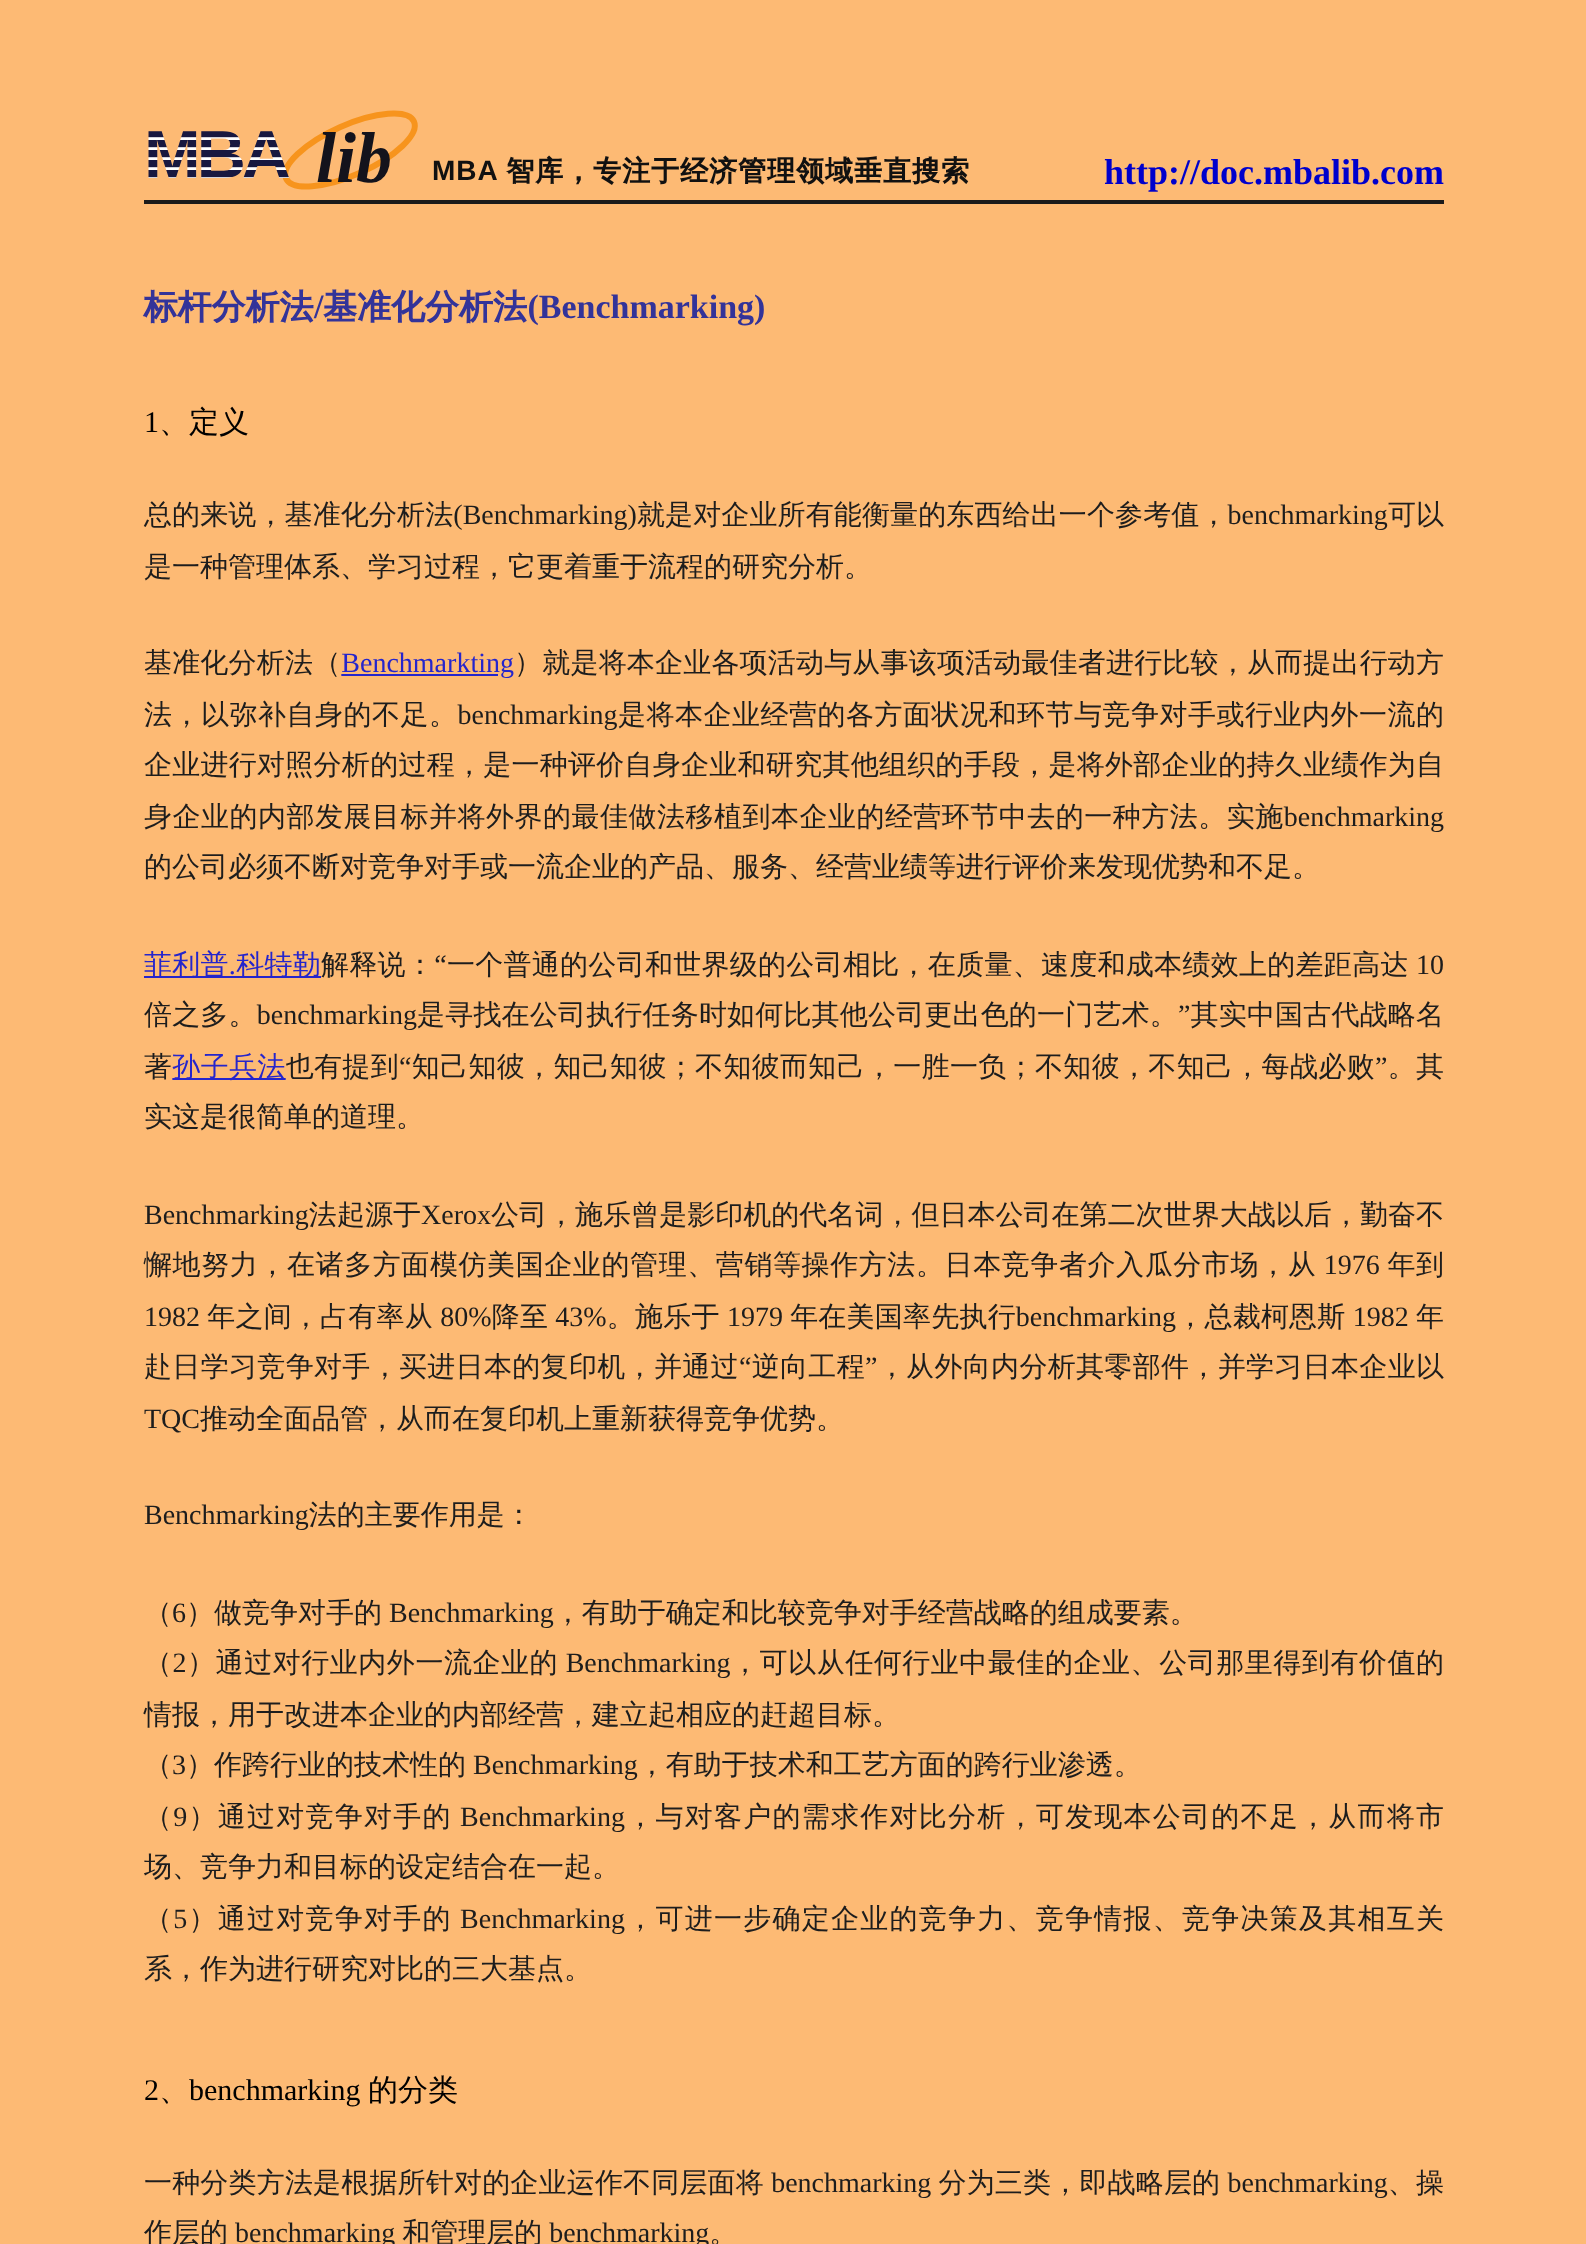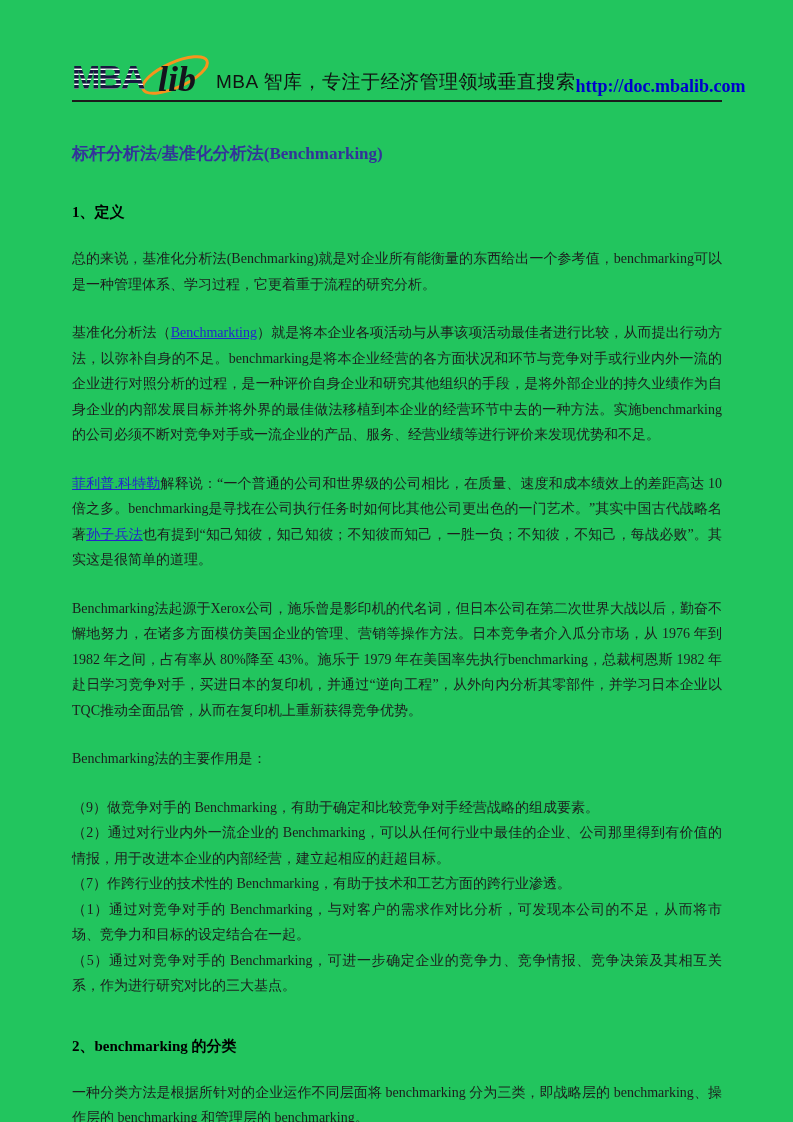--- a/index.html
+++ b/index.html
@@ -1,37 +1,37 @@
 <!DOCTYPE html>
 <html><head>
 <meta charset="utf-8">
 <style>
   html, body { margin: 0; padding: 0; background: #ffffff; }
   .page {
     position: relative;
     width: 793px;
     height: 1122px;
     margin: 0 auto;
-    background: #22c55e;
+    background: #fdba74;
     box-sizing: border-box;
     padding: 50px 71px 0 72px;
     overflow: hidden;
     font-family: "Liberation Serif", "DejaVu Serif", serif;
     color: #1d1d1d;
   }
   .header {
     display: flex;
     align-items: flex-end;
   }
   .logo { flex: 0 0 auto; }
   .logo svg { display: block; }
   .tagline {
     font-family: "Liberation Sans", "DejaVu Sans", sans-serif;
-    font-weight: normal;
-    font-size: 19px;
+    font-weight: bold;
+    font-size: 14px;
     color: #111111;
     margin-left: 4px;
     padding-bottom: 3px;
     letter-spacing: 0.5px;
     white-space: nowrap;
   }
   .header-url {
     margin-left: auto;
     font-family: "Liberation Serif", "DejaVu Serif", serif;
     font-weight: bold;
@@ -49,21 +49,21 @@
   .doc-title {
     text-align: left;
     color: #333399;
     font-size: 17px;
     font-weight: bold;
     margin: 41px 0 0 0;
     line-height: 22px;
   }
   .section-heading {
     font-size: 15px;
-    font-weight: bold;
+    font-weight: normal;
     color: #000000;
     margin: 36px 0 0 0;
     line-height: 22px;
   }
   .body-text p, p.body {
     font-size: 14px;
     line-height: 25.5px;
     text-align: justify;
     margin: 23px 0 0 0;
   }
@@ -114,24 +114,24 @@
 
     <p class="body"><span>基准化分析法（</span><a class="doclink" href="#">Benchmarkting</a><span>）就是将本企业各项活动与从事该项活动最佳者进行比较，从而提出行动方法，以弥补自身的不足。benchmarking是将本企业经营的各方面状况和环节与竞争对手或行业内外一流的企业进行对照分析的过程，是一种评价自身企业和研究其他组织的手段，是将外部企业的持久业绩作为自身企业的内部发展目标并将外界的最佳做法移植到本企业的经营环节中去的一种方法。实施benchmarking的公司必须不断对竞争对手或一流企业的产品、服务、经营业绩等进行评价来发现优势和不足。</span></p>
 
     <p class="body"><a class="doclink" href="#">菲利普.科特勒</a><span>解释说：“一个普通的公司和世界级的公司相比，在质量、速度和成本绩效上的差距高达 10 倍之多。benchmarking是寻找在公司执行任务时如何比其他公司更出色的一门艺术。”其实中国古代战略名著</span><a class="doclink" href="#">孙子兵法</a><span>也有提到“知己知彼，知己知彼；不知彼而知己，一胜一负；不知彼，不知己，每战必败”。其实这是很简单的道理。</span></p>
 
     <p class="body">Benchmarking法起源于Xerox公司，施乐曾是影印机的代名词，但日本公司在第二次世界大战以后，勤奋不懈地努力，在诸多方面模仿美国企业的管理、营销等操作方法。日本竞争者介入瓜分市场，从 1976 年到 1982 年之间，占有率从 80%降至 43%。施乐于 1979 年在美国率先执行benchmarking，总裁柯恩斯 1982 年赴日学习竞争对手，买进日本的复印机，并通过“逆向工程”，从外向内分析其零部件，并学习日本企业以TQC推动全面品管，从而在复印机上重新获得竞争优势。</p>
 
     <p class="body">Benchmarking法的主要作用是：</p>
 
     <div class="func-list">
-      <p class="li">（9）做竞争对手的 Benchmarking，有助于确定和比较竞争对手经营战略的组成要素。</p>
+      <p class="li">（6）做竞争对手的 Benchmarking，有助于确定和比较竞争对手经营战略的组成要素。</p>
       <p class="li">（2）通过对行业内外一流企业的 Benchmarking，可以从任何行业中最佳的企业、公司那里得到有价值的情报，用于改进本企业的内部经营，建立起相应的赶超目标。</p>
-      <p class="li">（7）作跨行业的技术性的 Benchmarking，有助于技术和工艺方面的跨行业渗透。</p>
-      <p class="li">（1）通过对竞争对手的 Benchmarking，与对客户的需求作对比分析，可发现本公司的不足，从而将市场、竞争力和目标的设定结合在一起。</p>
+      <p class="li">（3）作跨行业的技术性的 Benchmarking，有助于技术和工艺方面的跨行业渗透。</p>
+      <p class="li">（9）通过对竞争对手的 Benchmarking，与对客户的需求作对比分析，可发现本公司的不足，从而将市场、竞争力和目标的设定结合在一起。</p>
       <p class="li">（5）通过对竞争对手的 Benchmarking，可进一步确定企业的竞争力、竞争情报、竞争决策及其相互关系，作为进行研究对比的三大基点。</p>
     </div>
 
     <h2 class="section-heading">2、benchmarking 的分类</h2>
 
     <p class="body">一种分类方法是根据所针对的企业运作不同层面将 benchmarking 分为三类，即战略层的 benchmarking、操作层的 benchmarking 和管理层的 benchmarking。</p>
 
   </div>
 </div>
 

